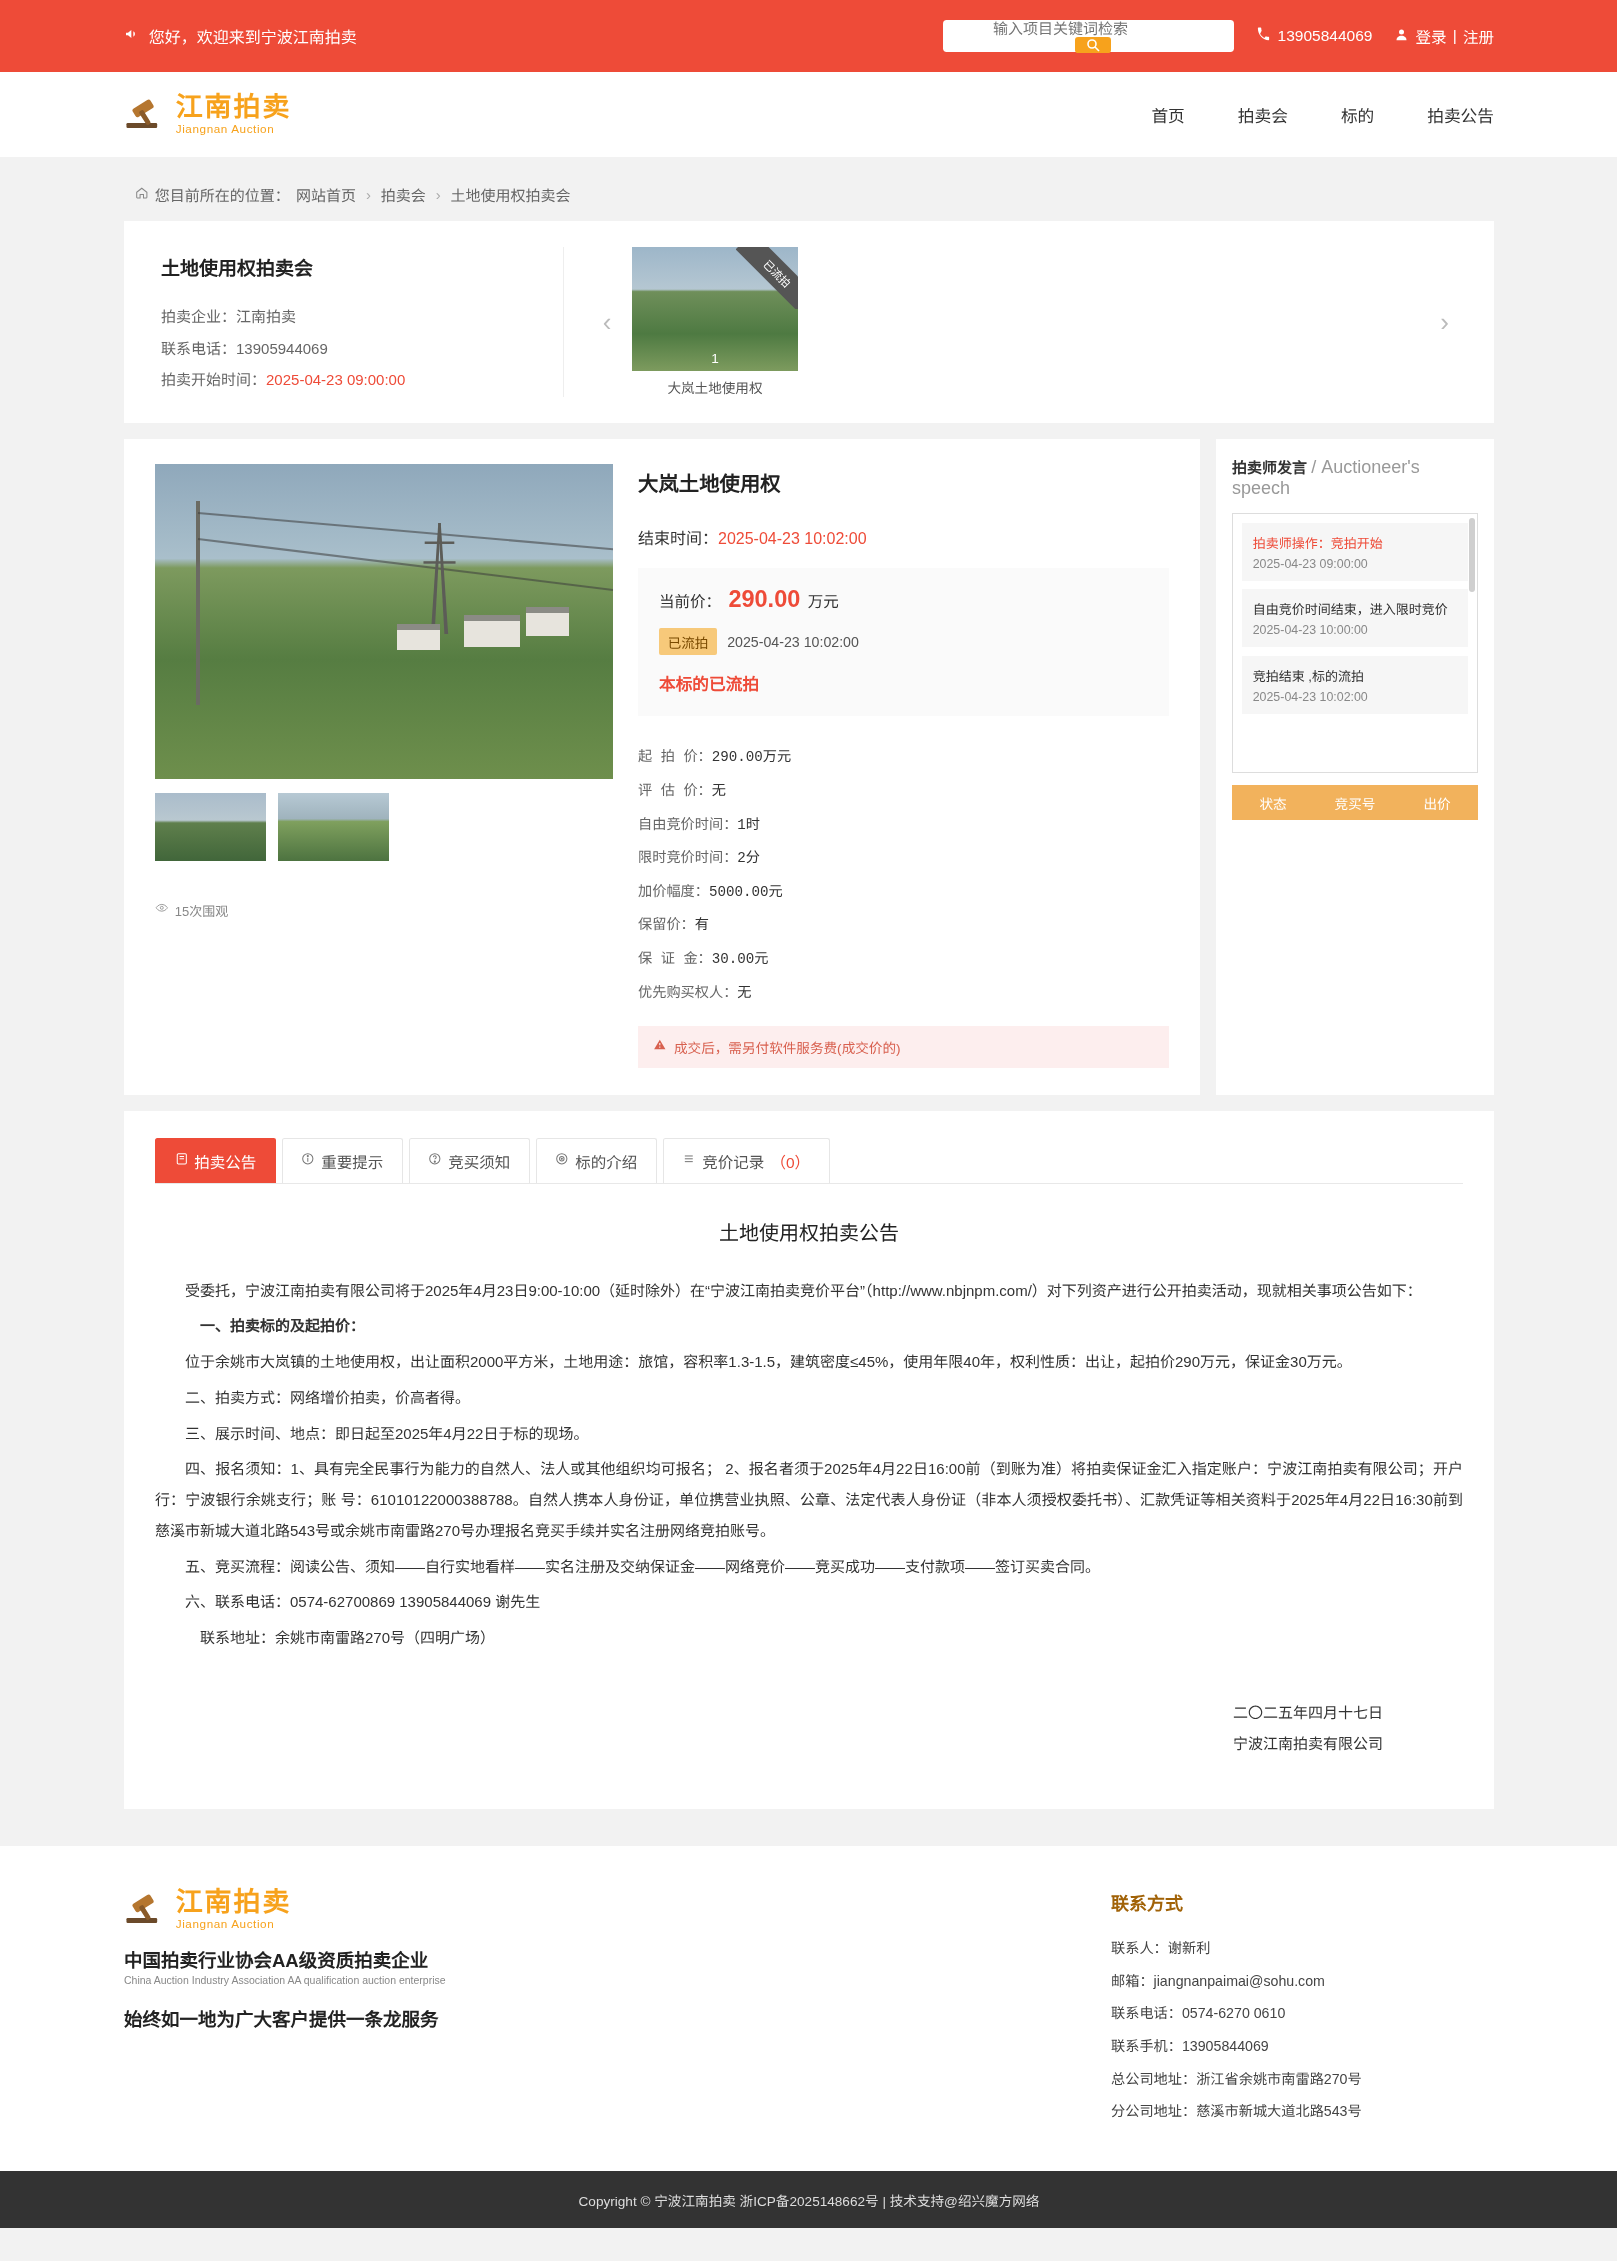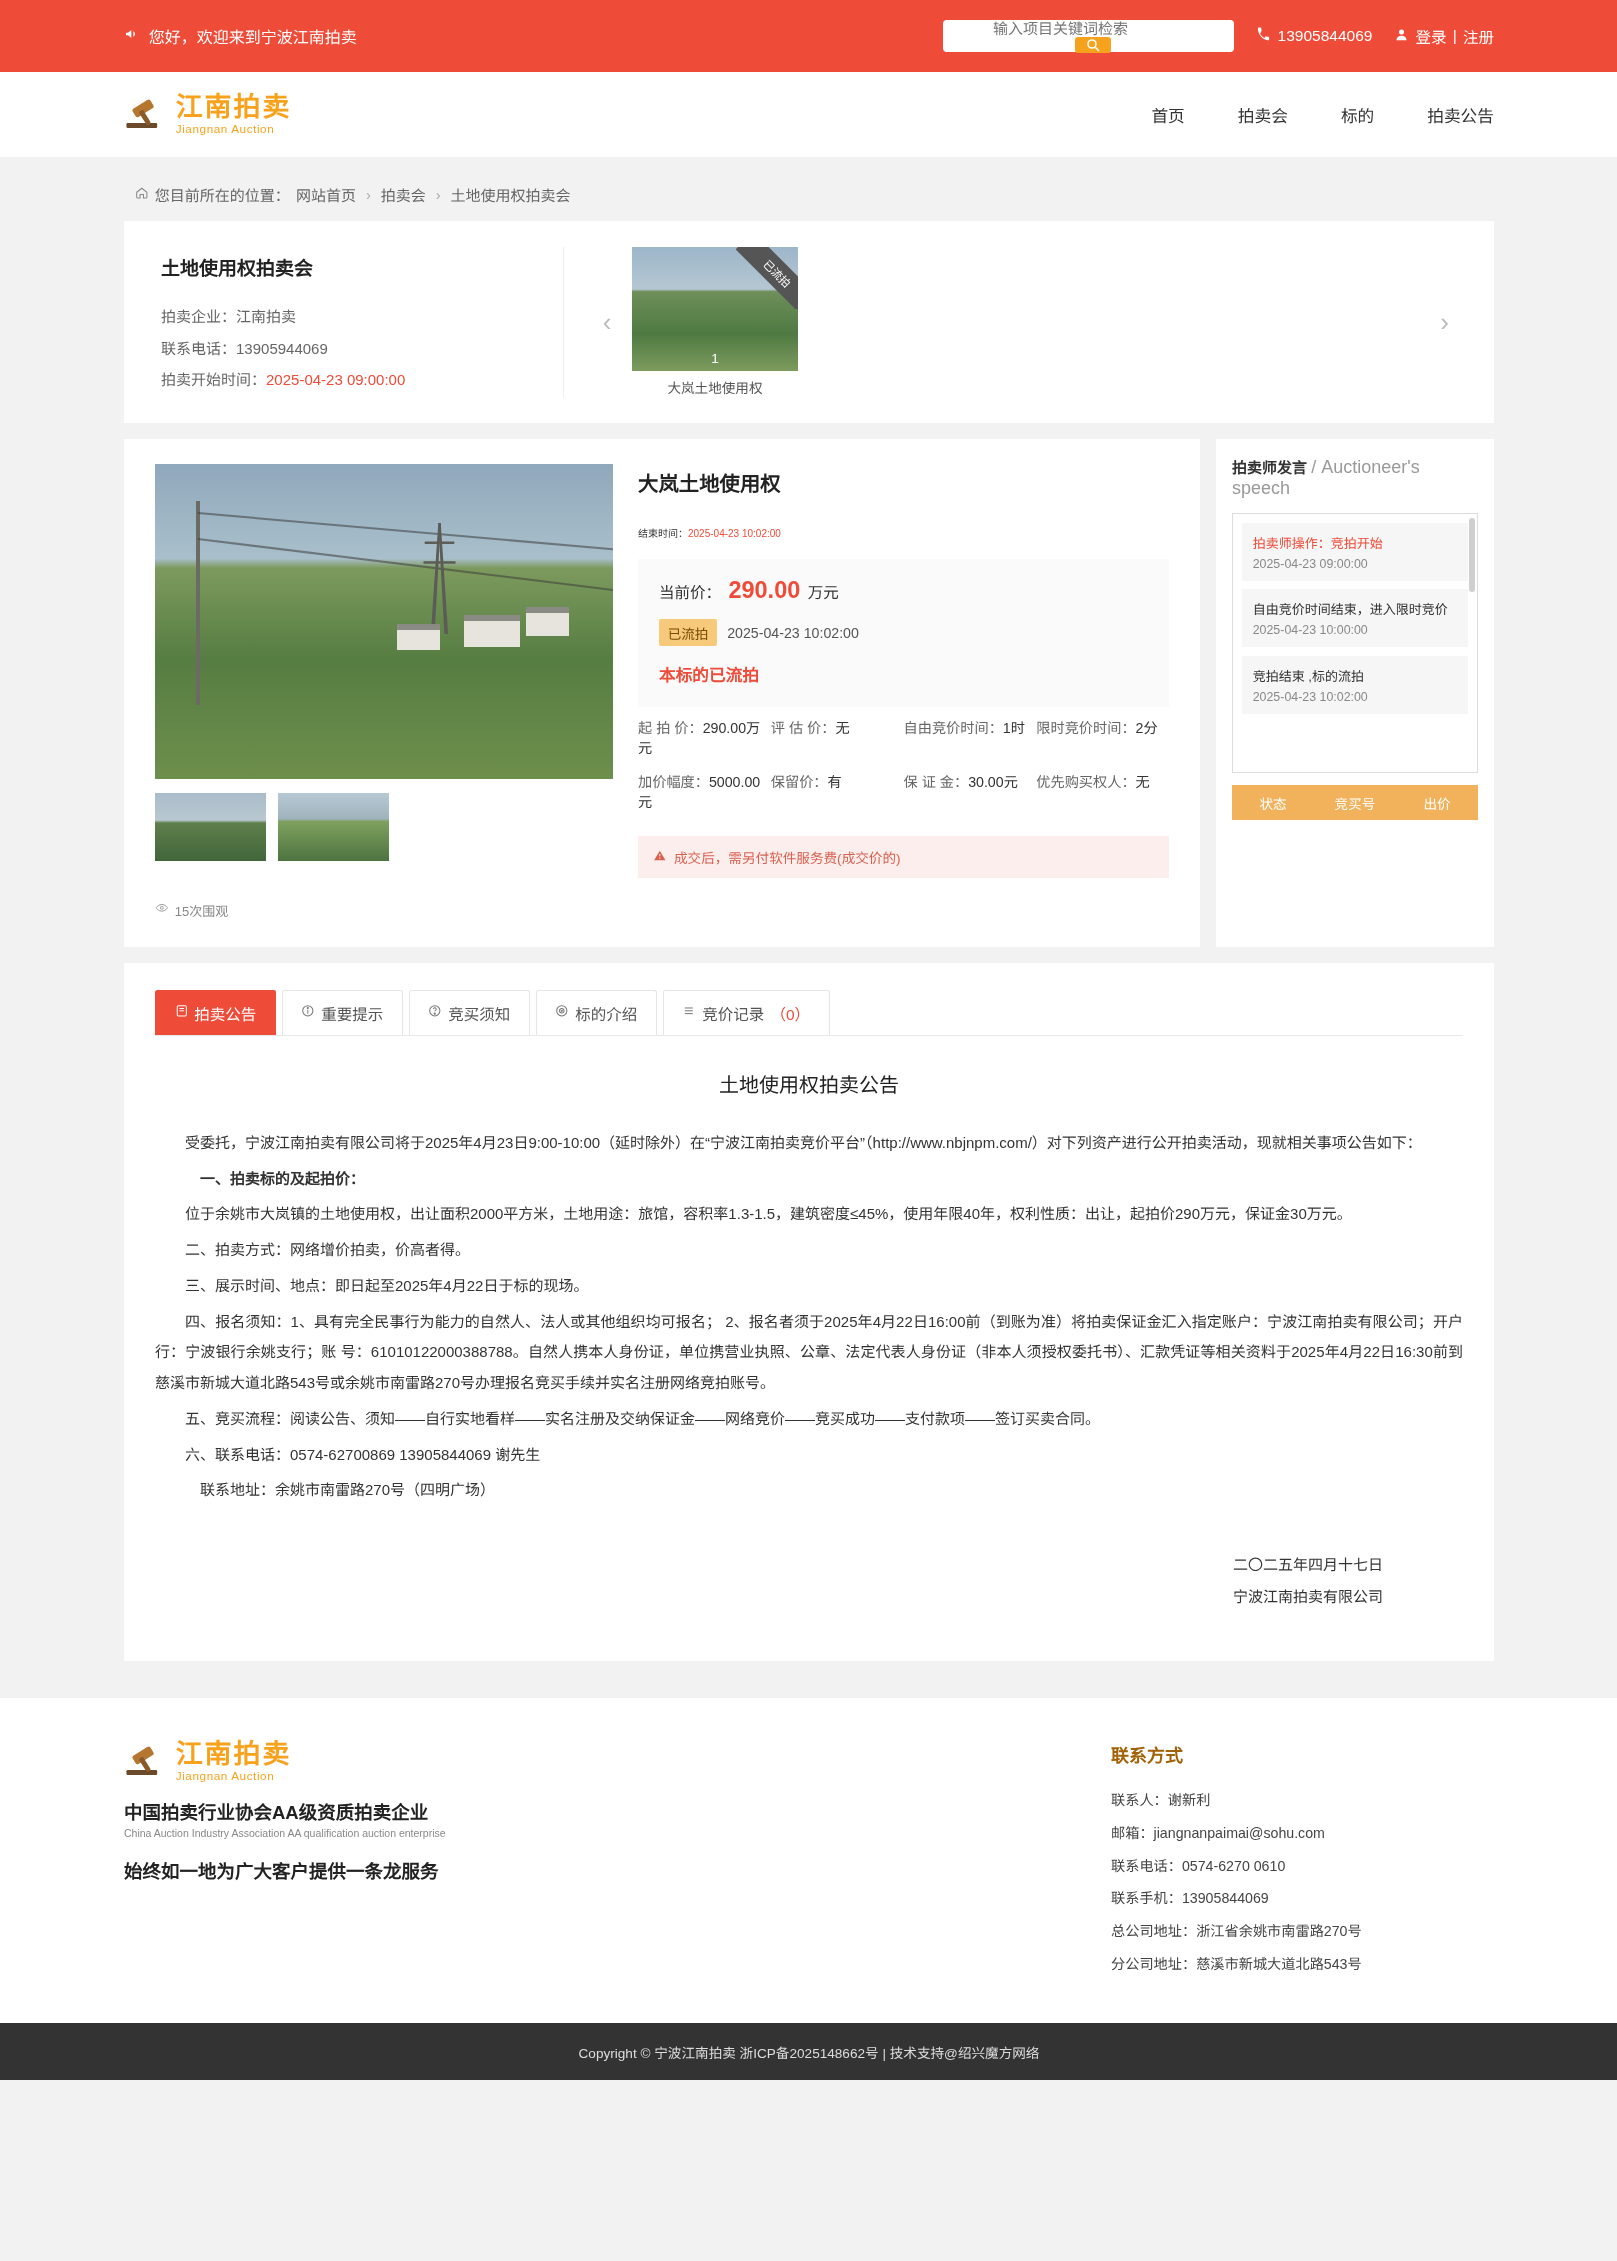--- a/index.html
+++ b/index.html
@@ -153,36 +153,36 @@
   .sub-thumb { width: 111px; height: 68px; }
   .sub-thumb.a { background: linear-gradient(#aabccb 0%, #b9c8d0 40%, #5f7f4c 44%, #41663a 100%); }
   .sub-thumb.b { background: linear-gradient(#b7c9d4 0%, #9fb3bd 38%, #7fa05e 42%, #4d7340 100%); }
   .views-line {
     display: flex; align-items: flex-start; gap: 6.2px;
     margin-top: 40px; font-size: 13px; color: #888;
   }
 
   .info-col { flex: 1; padding-top: 2.5px; }
   .lot-title { font-size: 20.4px; font-weight: bold; color: #222; margin-bottom: 28.4px; }
-  .end-time { font-size: 10px; color: #333; margin-bottom: 18.5px; }
+  .end-time { font-size: 16px; color: #333; margin-bottom: 18.5px; }
   .end-time .t { color: #ee4b38; }
   .price-box { background: #fafafa; padding: 18.5px 21px 21px 21px; }
   .price-row { font-size: 15.5px; color: #333; display: flex; align-items: baseline; gap: 7.4px; }
   .price-row .big { color: #ee4b38; font-size: 23.5px; font-weight: bold; }
   .status-row { display: flex; align-items: center; gap: 10px; margin-top: 15px; }
   .status-tag {
     background: #f7c97a; color: #7a4a00;
     padding: 3.7px 8.7px; font-size: 13.6px; border-radius: 1.9px;
   }
   .status-time { font-size: 14.2px; color: #555; }
   .fail-text { color: #ee4b38; font-size: 16.7px; font-weight: bold; margin-top: 16px; }
 
   .attrs {
-    display: grid; grid-template-columns: 1fr 1fr 1fr 1fr;
-    row-gap: 13.6px; margin-top: 10px; font-size: 14.2px; color: #666;
+    display: grid; grid-template-columns: 1fr;
+    row-gap: 13.6px; margin-top: 29px; font-size: 14.2px; color: #666; font-family: Liberation Mono, monospace;
   }
   .attrs b { color: #333; font-weight: normal; }
 
   .fee-note {
     margin-top: 25px;
     background: #fdeeee; color: #d8604f;
     font-size: 13.6px; padding: 11px 15px;
     display: flex; align-items: center; gap: 7.4px;
   }
 

